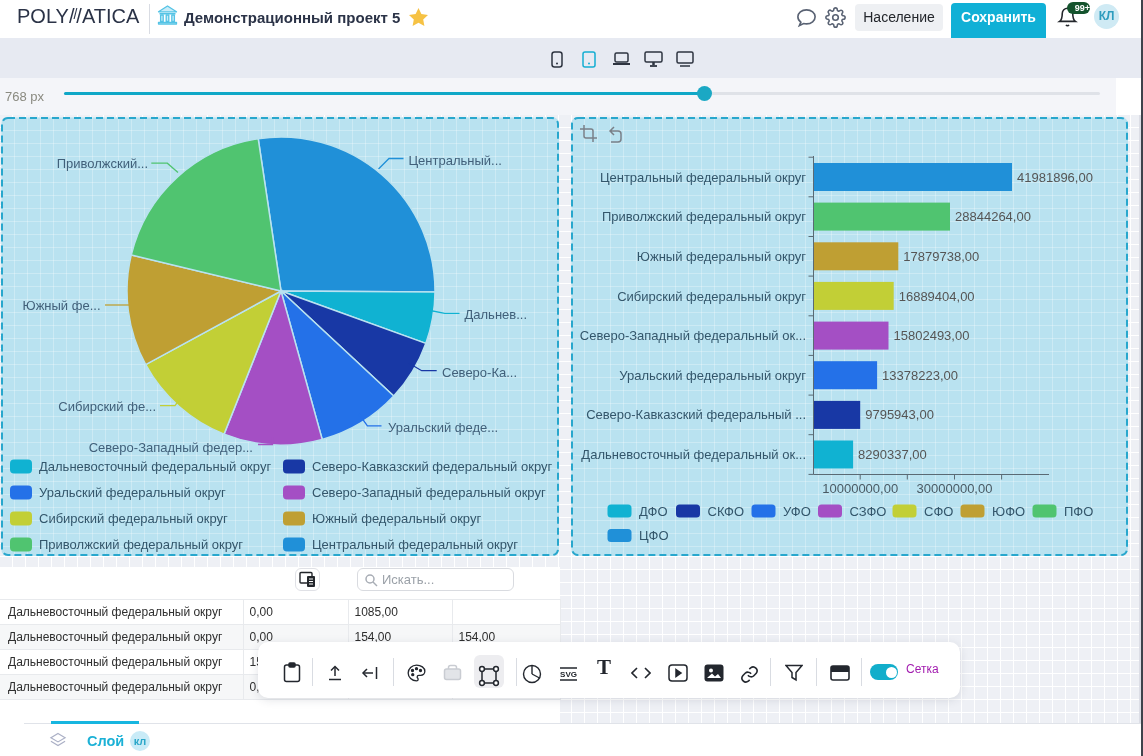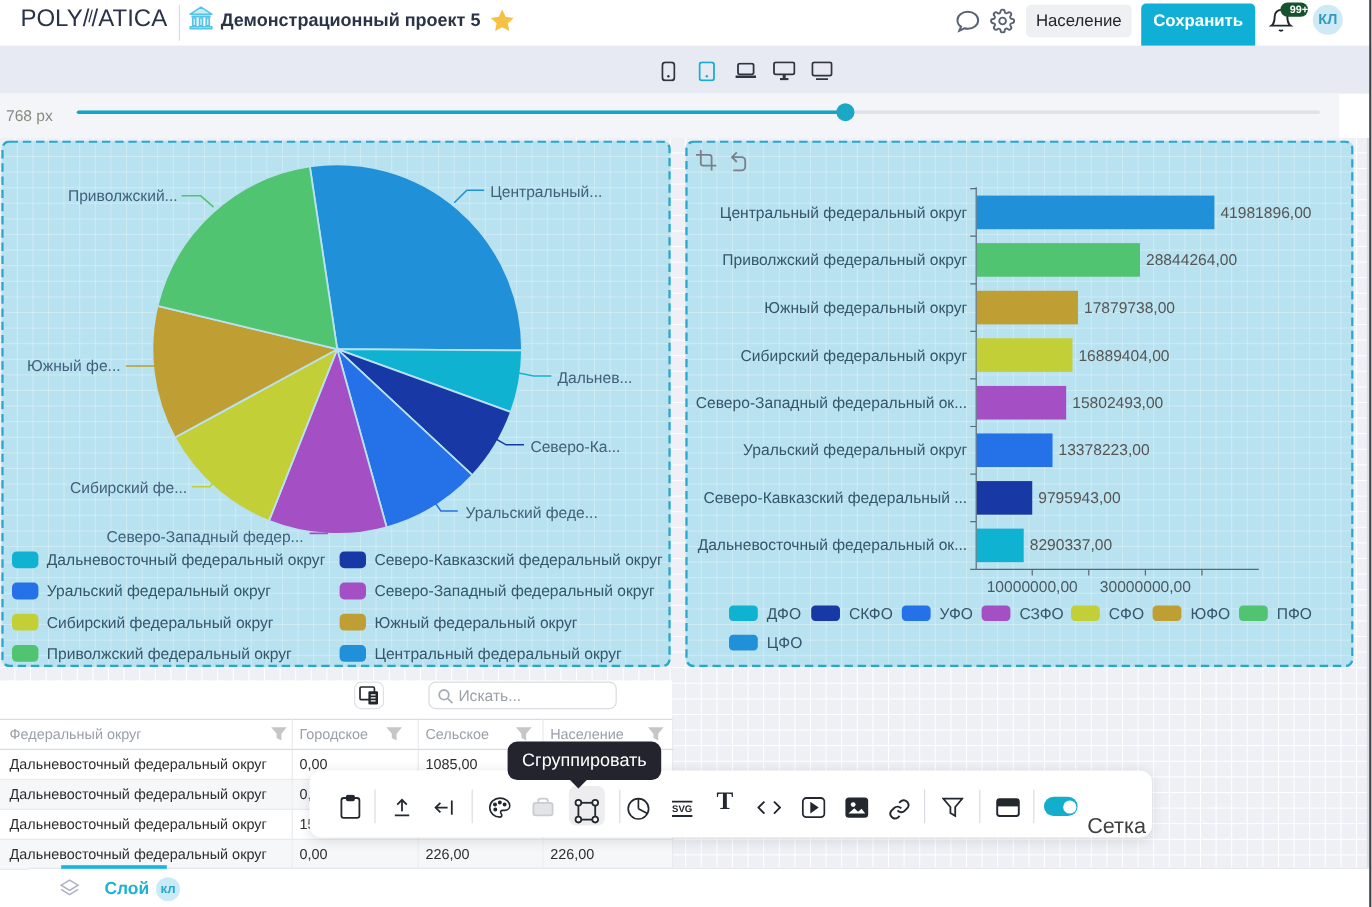--- a/index.html
+++ b/index.html
@@ -49,21 +49,21 @@
   
   #tooltip { position:absolute; left:423px; top:503px; width:128px; height:32px; background:#23242e; border-radius:8px; color:#fff; font-size:15px; text-align:center; line-height:32px; z-index:8; }
   #tooltip:after { content:""; position:absolute; left:52px; top:32px; border:7px solid transparent; border-top:7px solid #23242e; border-bottom:none; }
 
   
   #toolbar { position:absolute; left:258px; top:527px; width:702px; height:56px; background:#fff; border-radius:10px; box-shadow:0 2px 10px rgba(40,50,70,0.13); z-index:7; }
   .tsep { position:absolute; top:16px; width:1px; height:28px; background:#d9dce2; }
   #selbg { position:absolute; left:216px; top:13px; width:30px; height:33px; background:#ededf0; border-radius:6px; }
   #grid-toggle { position:absolute; left:612px; top:22px; width:28px; height:16px; border-radius:8px; background:#12aecb; }
   #grid-toggle:after { content:""; position:absolute; left:16px; top:2.5px; width:11px; height:11px; border-radius:50%; background:#fff; }
-  #grid-lab { position:absolute; left:648px; top:36px; font-size:18px; color:#404040; }
+  #grid-lab { position:absolute; left:648px; top:20px; font-size:12px; color:#a21caf; }
 
   
   #footer { position:absolute; left:0; top:723px; width:1143px; height:33px; background:#fff; border-top:1px solid #e0e3e9;margin-left:24px; }
   #sloy { position:absolute; left:63px; top:9px; font-size:14.5px; font-weight:bold; color:#1cb1d6; }
   #klbadge { position:absolute; left:106px; top:7px; width:20px; height:20px; border-radius:50%; background:#c9ebf7; color:#2aa7c9; font-size:11px; font-weight:bold; text-align:center; line-height:20px; }
 
   #rightedge { position:absolute; right:0; top:0; width:2px; height:756px; background:#3f434c; z-index:99; }
 </style></head>
 <body>
 <div id="page">
@@ -280,34 +280,20 @@
         <span>Искать...</span>
       </div>
       <table class="grid">
         <colgroup>
             <col style="width:243px">
             <col style="width:105px">
             <col style="width:104px">
             <col style="width:108px">
           </colgroup>
         <tbody>
-            <tr class="hdr">
-              <td>Федеральный округ<svg class="fun" width="15" height="14" viewBox="0 0 15 14" style="position:absolute;left:225px;top:5px;">
-                  <path d="M1 1 H14 L9.5 6.5 V12 L5.5 10 V6.5 Z" fill="#c6c6c9"></path>
-                </svg></td>
-              <td>Городское<svg class="fun" width="15" height="14" viewBox="0 0 15 14" style="position:absolute;left:77px;top:5px;">
-                  <path d="M1 1 H14 L9.5 6.5 V12 L5.5 10 V6.5 Z" fill="#c6c6c9"></path>
-                </svg></td>
-              <td>Сельское<svg class="fun" width="15" height="14" viewBox="0 0 15 14" style="position:absolute;left:80px;top:5px;">
-                  <path d="M1 1 H14 L9.5 6.5 V12 L5.5 10 V6.5 Z" fill="#c6c6c9"></path>
-                </svg></td>
-              <td>Население<svg class="fun" width="15" height="14" viewBox="0 0 15 14" style="position:absolute;left:86px;top:5px;">
-                  <path d="M1 1 H14 L9.5 6.5 V12 L5.5 10 V6.5 Z" fill="#c6c6c9"></path>
-                </svg></td>
-            </tr>
         <tr>
               <td>Дальневосточный федеральный округ</td>
               <td>0,00</td>
               <td>1085,00</td>
               <td></td>
             </tr>
         <tr style="background:#f6f7f8">
               <td>Дальневосточный федеральный округ</td>
               <td>0,00</td>
               <td>154,00</td>
@@ -323,21 +309,20 @@
               <td>Дальневосточный федеральный округ</td>
               <td>0,00</td>
               <td>226,00</td>
               <td>226,00</td>
             </tr>
       </tbody>
         </table>
     </div>
     <div id="cyanstrip"></div>
 
-    <div id="tooltip">Сгруппировать</div>
 
     <div id="toolbar">
       <svg class="abs" style="left:25px;top:20px;" width="18" height="21" viewBox="0 0 18 21" fill="none" stroke="#23272e" stroke-width="1.5">
           <rect x="1.5" y="3" width="15" height="16.5" rx="2"></rect>
           <rect x="6" y="1" width="6" height="4" rx="1" fill="#23272e"></rect>
         </svg>
       <div class="tsep" style="left:54px;"></div>
       <svg class="abs" style="left:69px;top:23px;" width="16" height="16" viewBox="0 0 16 16" fill="none" stroke="#23272e" stroke-width="1.5">
           <path d="M8 11 V2"></path>
           <path d="M4 5.5 L8 1.5 L12 5.5"></path>

